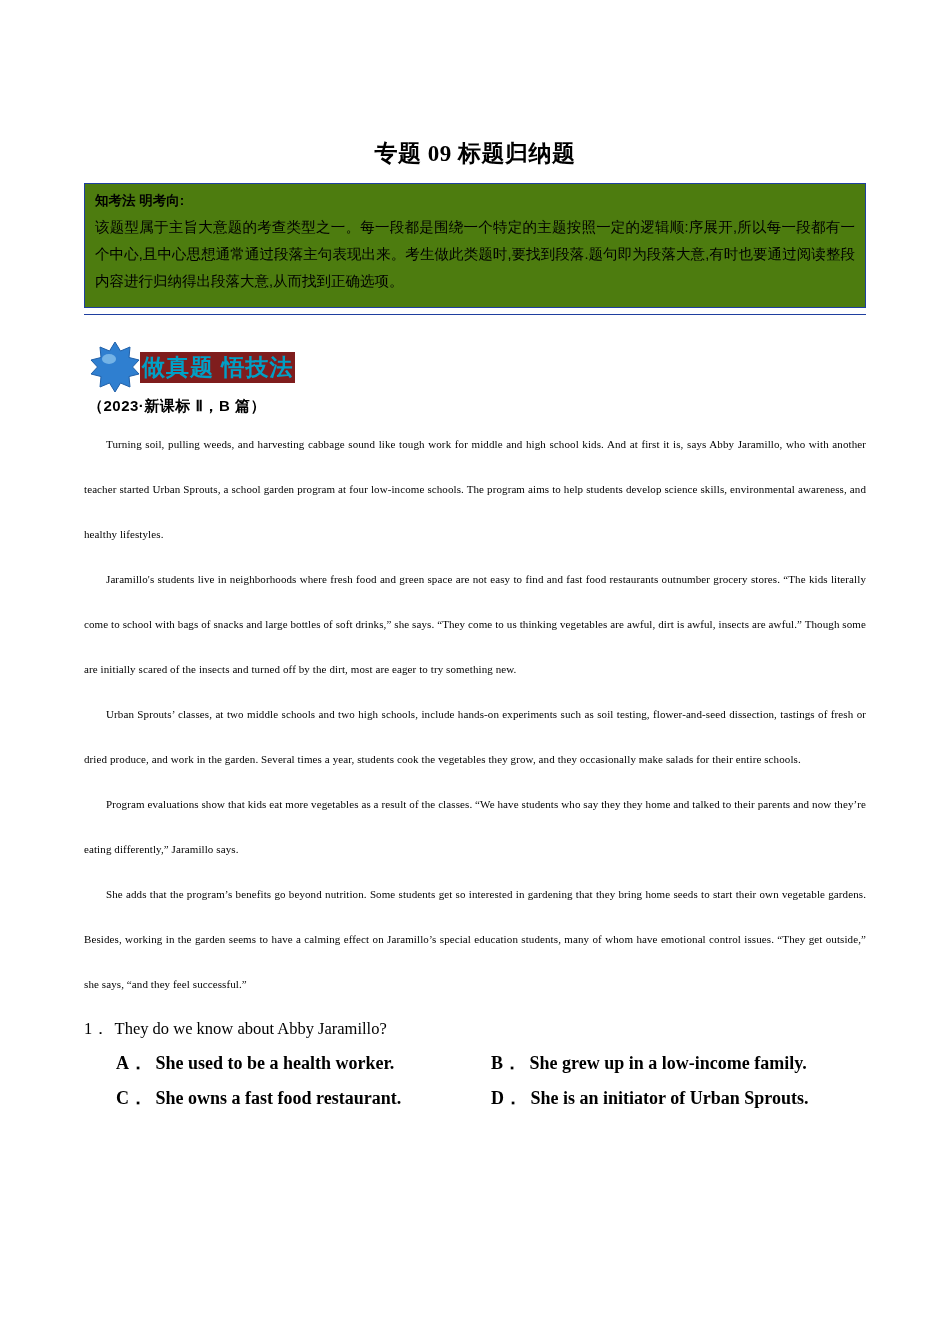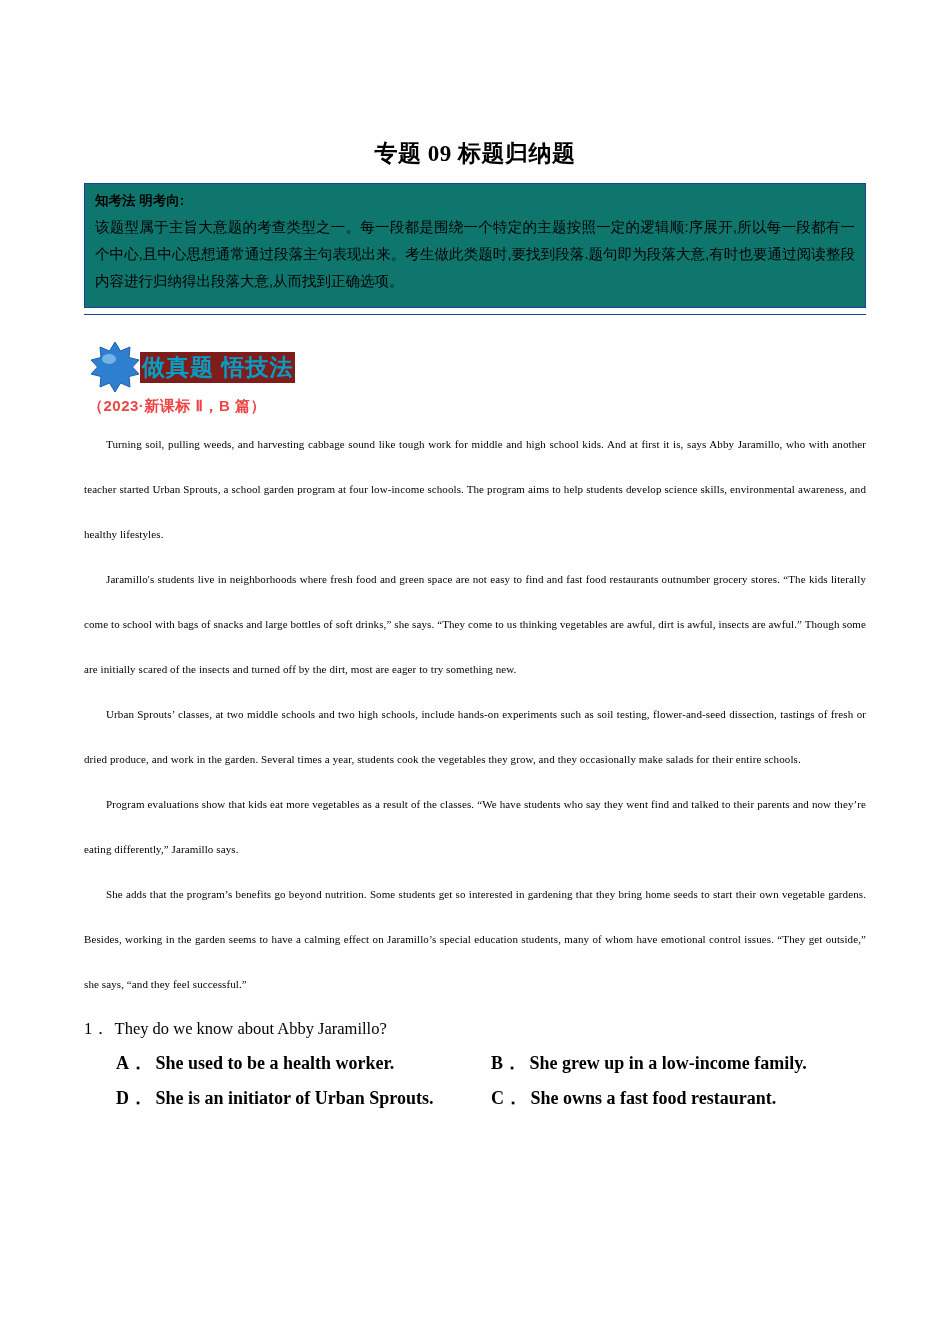--- a/index.html
+++ b/index.html
@@ -29,21 +29,21 @@
     font-size: 23px;
     font-weight: bold;
     text-align: center;
     letter-spacing: 0.5px;
     margin: 0 0 14px 0;
   }
 
   
   .note-box {
     border: 1.5px solid #1f3fa0;
-    background: #0f766e;
+    background: #4d7c0f;
     padding: 8px 10px 12px 10px;
     box-sizing: border-box;
     width: 100%;
     margin-bottom: 6px;
   }
   .note-title {
     font-family: "Liberation Sans", sans-serif;
     font-weight: bold;
     font-size: 13.5px;
     margin-bottom: 4px;
@@ -83,21 +83,21 @@
     background: #7f1d1d;
     letter-spacing: 1px;
     padding: 0 2px;
     margin-left: -6px;
   }
 
   .source-line {
     font-family: "Liberation Sans", sans-serif;
     font-weight: bold;
     font-size: 15px;
-    color: #ef4444;
+    color: #000000;
     margin: 4px 0 6px 4px;
     letter-spacing: 0.5px;
   }
 
   p.passage {
     font-size: 11px;
     line-height: 45px;
     text-align: justify;
     margin: 0;
     text-indent: 2.0em;
@@ -152,40 +152,40 @@
       </svg>
     </span>
     <span class="section-label">做真题 悟技法</span>
   </div>
 
   <div class="source-line">（2023·新课标 Ⅱ，B 篇）</div>
 
   <p class="passage">Turning soil, pulling weeds, and harvesting cabbage sound like tough work for middle and high school kids. And at first it is, says Abby Jaramillo, who with another teacher started Urban Sprouts, a school garden program at four low-income schools. The program aims to help students develop science skills, environmental awareness, and healthy lifestyles.</p>
   <p class="passage">Jaramillo's students live in neighborhoods where fresh food and green space are not easy to find and fast food restaurants outnumber grocery stores. “The kids literally come to school with bags of snacks and large bottles of soft drinks,” she says. “They come to us thinking vegetables are awful, dirt is awful, insects are awful.” Though some are initially scared of the insects and turned off by the dirt, most are eager to try something new.</p>
   <p class="passage">Urban Sprouts’ classes, at two middle schools and two high schools, include hands-on experiments such as soil testing, flower-and-seed dissection, tastings of fresh or dried produce, and work in the garden. Several times a year, students cook the vegetables they grow, and they occasionally make salads for their entire schools.</p>
-  <p class="passage">Program evaluations show that kids eat more vegetables as a result of the classes. “We have students who say they went find and talked to their parents and now they’re eating differently,” Jaramillo says.</p>
+  <p class="passage">Program evaluations show that kids eat more vegetables as a result of the classes. “We have students who say they they home and talked to their parents and now they’re eating differently,” Jaramillo says.</p>
   <p class="passage">She adds that the program’s benefits go beyond nutrition. Some students get so interested in gardening that they bring home seeds to start their own vegetable gardens. Besides, working in the garden seems to have a calming effect on Jaramillo’s special education students, many of whom have emotional control issues. “They get outside,” she says, “and they feel successful.”</p>
 
   <div class="question">
     <span class="q-num">1．</span>
     <span>They do we know about Abby Jaramillo?</span>
   </div>
 
   <div class="options">
     <div class="opt">
       <span class="lab">A．</span>
       <span>She used to be a health worker.</span>
     </div>
     <div class="opt">
       <span class="lab">B．</span>
       <span>She grew up in a low-income family.</span>
     </div>
     <div class="opt">
+      <span class="lab">C．</span>
+      <span>She owns a fast food restaurant.</span>
+    </div>
+    <div class="opt">
       <span class="lab">D．</span>
       <span>She is an initiator of Urban Sprouts.</span>
-    </div>
-    <div class="opt">
-      <span class="lab">C．</span>
-      <span>She owns a fast food restaurant.</span>
     </div>
   </div>
 
 </div>
 
 </body></html>

